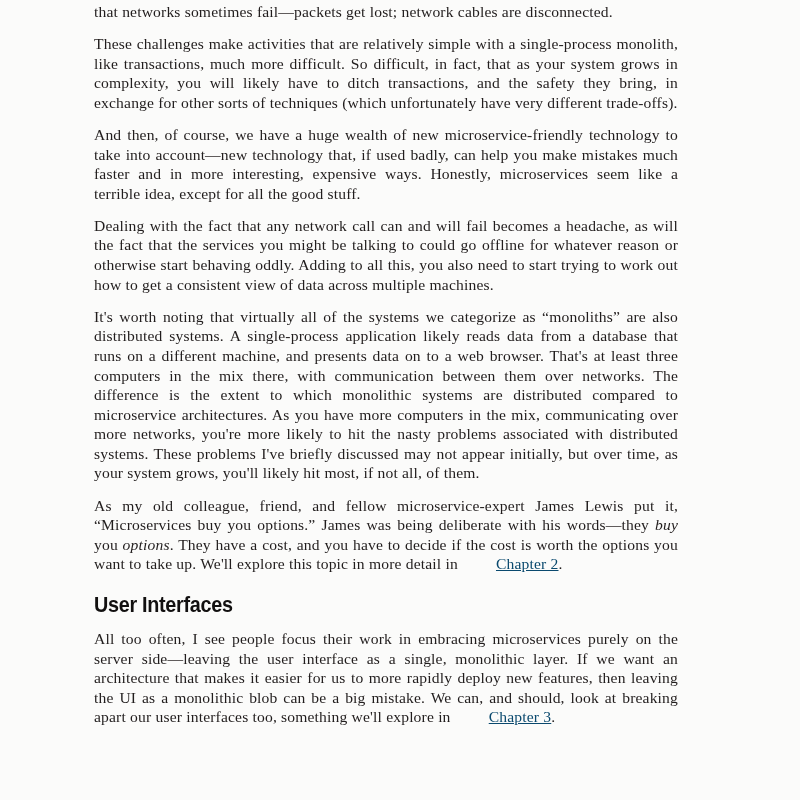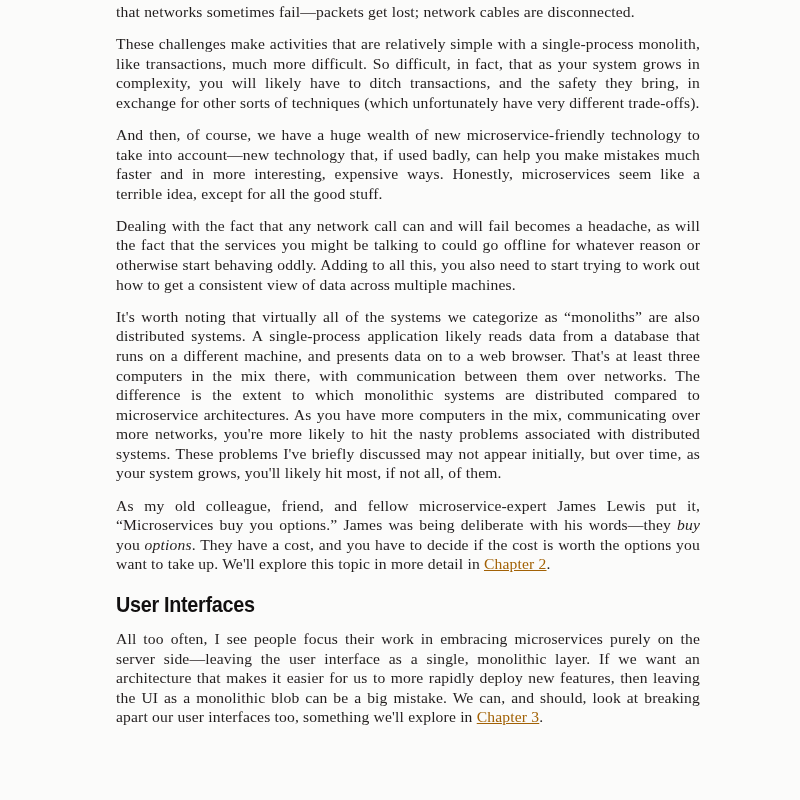--- a/index.html
+++ b/index.html
@@ -18,21 +18,21 @@
   .page {
     position: relative;
     width: 800px;
     height: 800px;
     background: #fbfbfa;
     box-sizing: border-box;
   }
 
   .text-column {
     position: absolute;
-    left: 116px;
+    left: 94px;
     top: 0px;
     width: 584px;
   }
 
   p.body-para {
     margin: 0 0 12.5px 0;
     font-size: 15.6px;
     line-height: 19.6px;
     text-align: justify;
     text-justify: inter-word;
@@ -52,21 +52,22 @@
     font-size: 22.5px;
     line-height: 24px;
     color: #141212;
     letter-spacing: -0.015em;
     transform: scaleX(0.88);
     transform-origin: left center;
     margin: 19px 0 12px 0;
   }
 
   .xref {
-    color: #a16207;
+    color: #0c4a6e;
+    margin-left: 34px;
   }
 
   em {
     font-style: italic;
   }
 
   
   .text-column {
     filter: contrast(1.02);
   }

